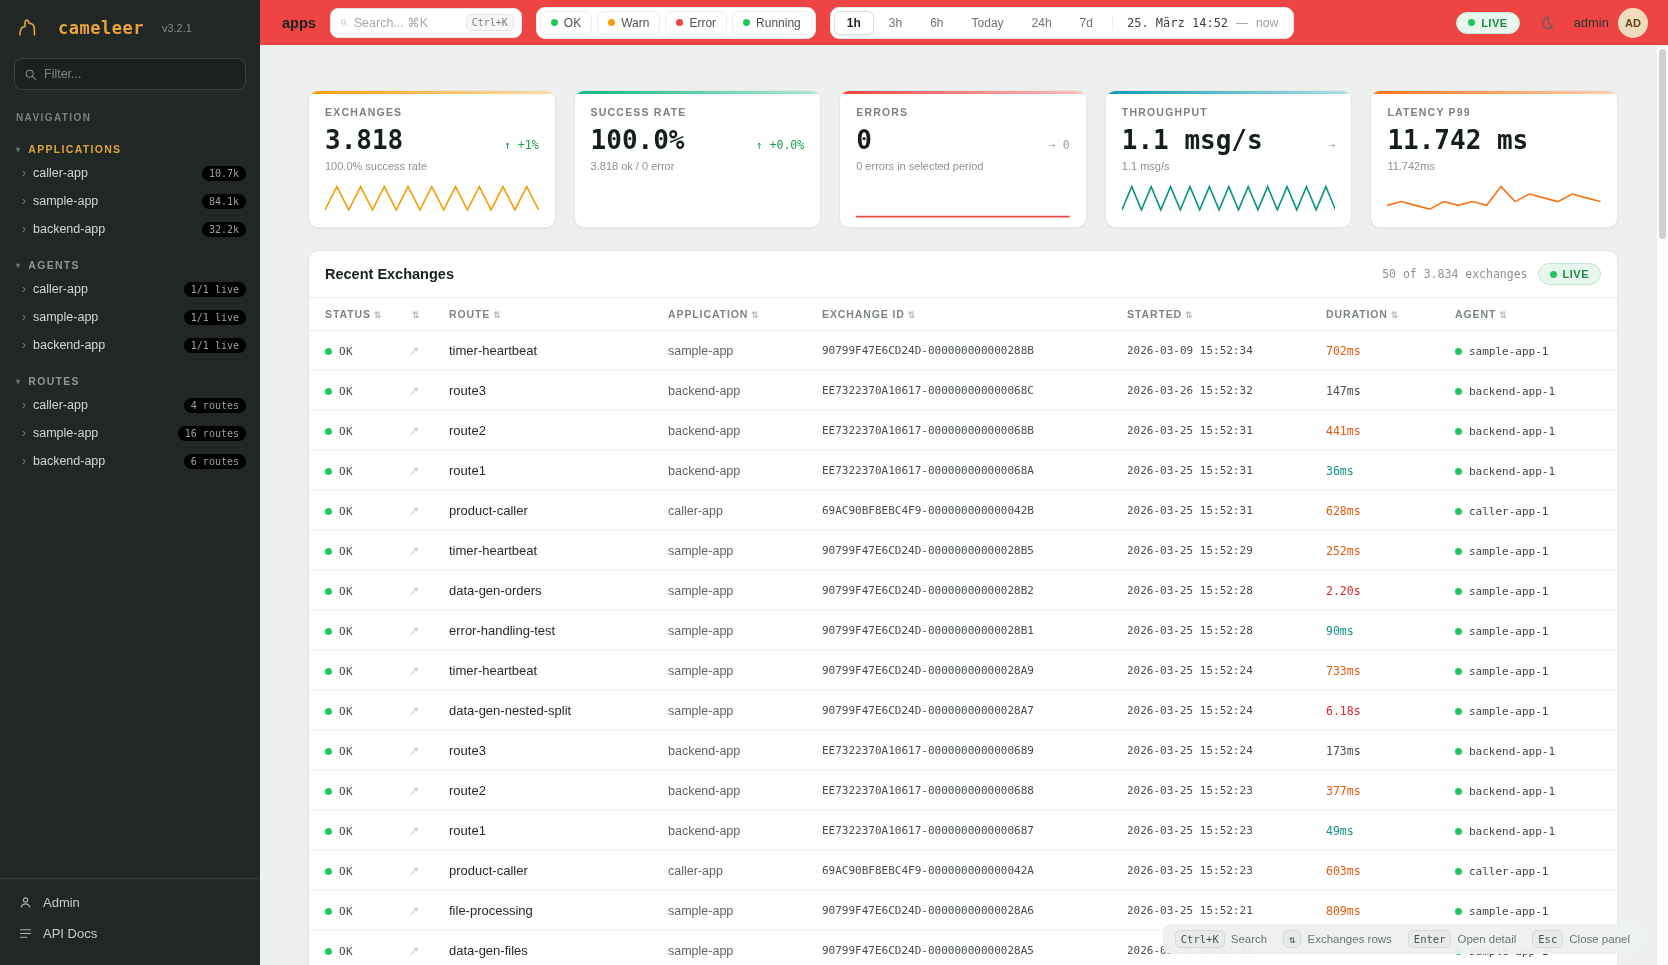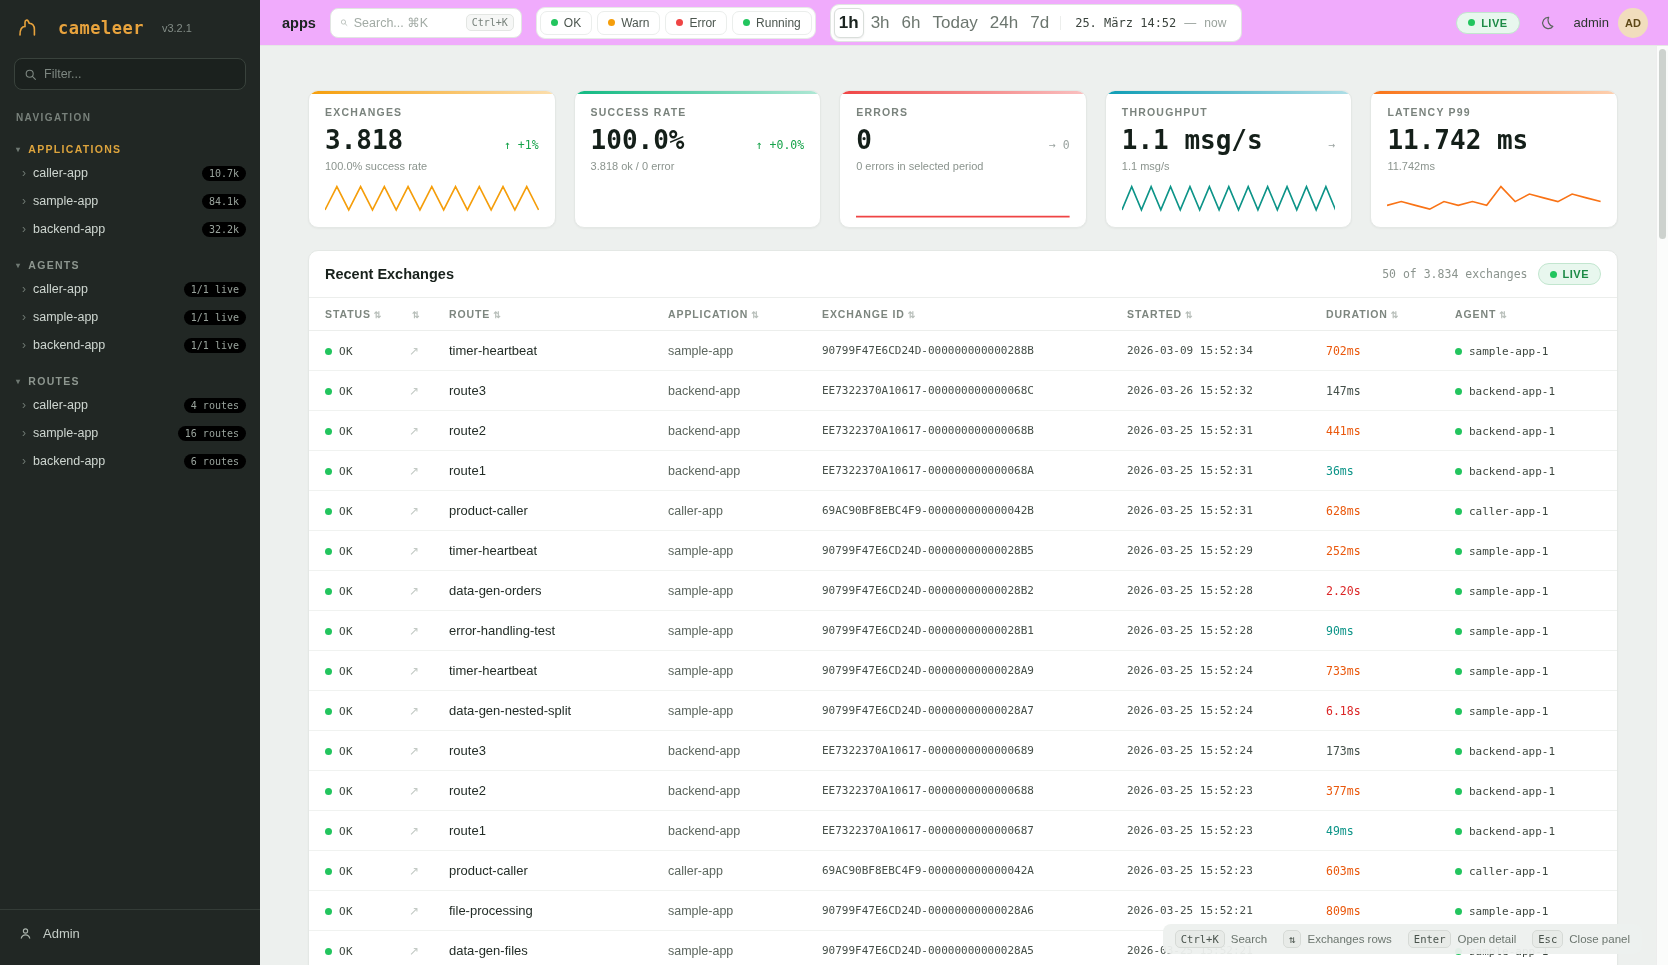--- a/index.html
+++ b/index.html
@@ -23,31 +23,31 @@
   .nav-item { height:28px; display:flex; align-items:center; gap:7px; padding:0 14px 0 22px; font-size:12.5px; color:#ced6d0; cursor:pointer; }
   .caret { color:#6e7872; font-size:12px; }
   .nav-badge { margin-left:auto; background:#000000; color:#99a39c; font-size:10px; font-family:"DejaVu Sans Mono",monospace; padding:2px 7px; border-radius:9px; white-space:nowrap; }
   .side-footer { margin-top:auto; border-top:1px solid #343c37; padding:8px 0 16px; }
   .foot-item { display:flex; align-items:center; gap:10px; padding:8px 18px; font-size:13px; color:#c4ccc6; cursor:pointer; }
 
   
   .right-col { flex:1; display:flex; flex-direction:column; min-width:0; }
 
   
-  .topbar { height:46px; background:#f0abfc; border-bottom:1px solid #e5e8e5; display:flex; align-items:center; gap:14px; padding:0 20px 0 22px; flex:none; }
+  .topbar { height:46px; background:#ef4444; border-bottom:1px solid #e5e8e5; display:flex; align-items:center; gap:14px; padding:0 20px 0 22px; flex:none; }
   .page-title { font-weight:700; font-size:14.5px; color:#1b2420; }
   .search-box { width:192px; height:30px; border:1px solid #e1e5e2; border-radius:8px; display:flex; align-items:center; gap:6px; padding:0 7px 0 9px; color:#9aa39d; background:#fff; }
   .search-box input { border:none; outline:none; font-size:12.5px; color:#59625c; width:100%; background:transparent; }
   .search-box input::placeholder { color:#a2aba5; }
   .kbd { font-family:"DejaVu Sans Mono",monospace; font-size:10px; color:#78827c; border:1px solid #e3e6e3; background:#f6f7f6; border-radius:5px; padding:2px 5px; white-space:nowrap; }
   .chips { display:flex; gap:5px; border:1px solid #e7eae7; border-radius:9px; padding:3px; background:#fff; }
   .chip { display:flex; align-items:center; gap:6px; padding:4px 10px; font-size:12px; color:#4c564f; border:1px solid #ebeeec; border-radius:7px; background:#fff; cursor:pointer; }
   .dot { width:7px; height:7px; border-radius:50%; display:inline-block; flex:none; }
   .ranges { display:flex; align-items:center; gap:2px; border:1px solid #e1e5e2; border-radius:9px; padding:3px; background:#fff; }
-  .range-btn { padding:4px 4px; font-size:17px; color:#6c766f; border-radius:6px; background:transparent; border:1px solid transparent; cursor:pointer; font-family:"Liberation Sans",sans-serif; }
+  .range-btn { padding:4px 12px; font-size:12px; color:#6c766f; border-radius:6px; background:transparent; border:1px solid transparent; cursor:pointer; font-family:"Liberation Sans",sans-serif; }
   .range-btn.active { background:#fff; border:1px solid #d9ded a; border:1px solid #d9deda; box-shadow:0 1px 2px rgba(0,0,0,.08); color:#1b2420; font-weight:700; }
   .range-date { display:flex; align-items:center; gap:8px; padding:0 12px 0 14px; border-left:1px solid #eceeec; margin-left:4px; }
   .time-display { font-family:"DejaVu Sans Mono",monospace; font-size:12px; color:#3a433d; }
   .time-dim { font-size:12px; color:#9aa39d; }
   .top-right { margin-left:auto; display:flex; align-items:center; gap:12px; }
   .live-pill { display:flex; align-items:center; gap:6px; background:#e8f7ee; border:1px solid #c2e6cf; color:#1d8a46; font-size:11px; font-weight:700; padding:4px 11px; border-radius:999px; letter-spacing:.5px; cursor:pointer; }
   .icon-btn { width:30px; height:30px; border-radius:50%; display:flex; align-items:center; justify-content:center; cursor:pointer; color:#5a645d; }
   .user-name { font-size:13px; color:#2c352f; }
   .avatar { width:30px; height:30px; border-radius:50%; background:#f1ddbd; color:#5d4716; display:flex; align-items:center; justify-content:center; font-size:11px; font-weight:700; cursor:pointer; }
 
@@ -180,20 +180,26 @@
     </div>
   </div>
 
   <div class="side-footer">
     <div class="foot-item">
       <svg width="15" height="15" viewBox="0 0 24 24">
           <circle cx="12" cy="8" r="3.4" fill="none" stroke="#aab3ac" stroke-width="1.8"></circle>
           <path d="M5.2 19.5c1.1-3.7 3.8-5.4 6.8-5.4s5.7 1.7 6.8 5.4" fill="none" stroke="#aab3ac" stroke-width="1.8" stroke-linecap="round"></path>
         </svg>
       <span>Admin</span>
+    </div>
+    <div class="foot-item">
+      <svg width="15" height="15" viewBox="0 0 24 24">
+          <path d="M4 6h16M4 12h16M4 18h10" fill="none" stroke="#aab3ac" stroke-width="1.8" stroke-linecap="round"></path>
+        </svg>
+      <span>API Docs</span>
     </div>
   </div>
 </aside>
 
 <div class="right-col">
 
   <header class="topbar">
     <span class="page-title">apps</span>
 
     <div class="search-box">

